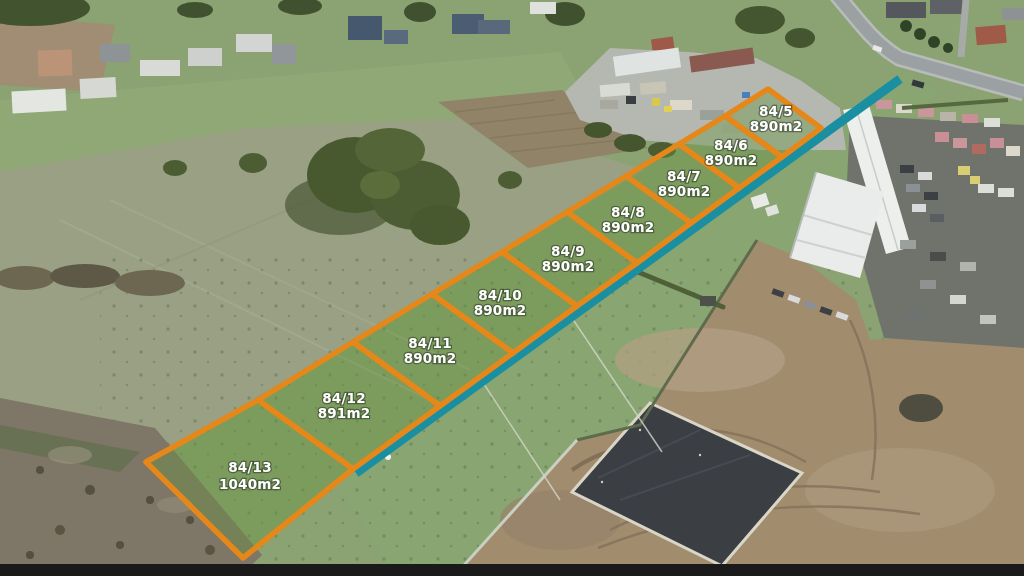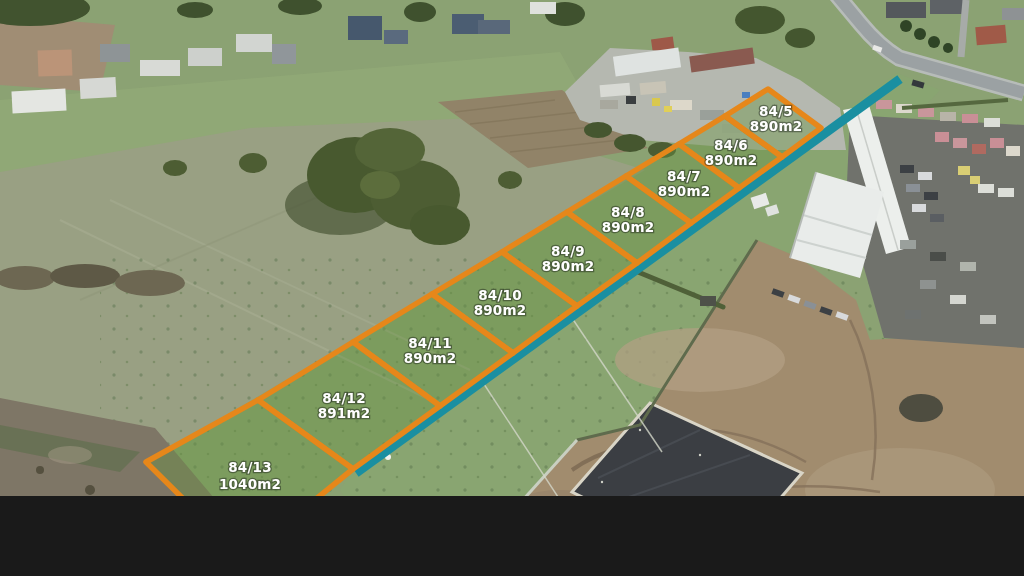--- a/index.html
+++ b/index.html
@@ -1,16 +1,16 @@
 <!DOCTYPE html>
 <html><head>
 <meta charset="utf-8">
 <style>
   html,body{margin:0;padding:0;background:#1a1a1a;}
-  .stage{position:relative;width:1024px;height:496px;overflow:hidden;font-family:"DejaVu Sans","Liberation Sans",sans-serif;}
+  .stage{position:relative;width:1024px;height:564px;overflow:hidden;font-family:"DejaVu Sans","Liberation Sans",sans-serif;}
   svg{display:block;}
   .plot{fill:rgba(106,148,66,0.42);stroke-width:5.5;stroke-linejoin:round;}
   .tealline{stroke-width:9;fill:none;}
   .plabel{font:700 13.5px "DejaVu Sans","Liberation Sans",sans-serif;text-anchor:middle;
           paint-order:stroke;stroke:rgba(25,30,25,0.45);stroke-width:2.6px;letter-spacing:.2px;}
   .track{fill:none;stroke:#84705a;stroke-width:2.5;opacity:.8;}
   .fence-light{stroke:#c9cfc1;stroke-width:3;fill:none;}
   .fence-dark{stroke:#5f6b4d;stroke-width:3;fill:none;}
   .thinfence{stroke:#d3d7c9;stroke-width:1.5;opacity:.8;fill:none;}
 </style>

